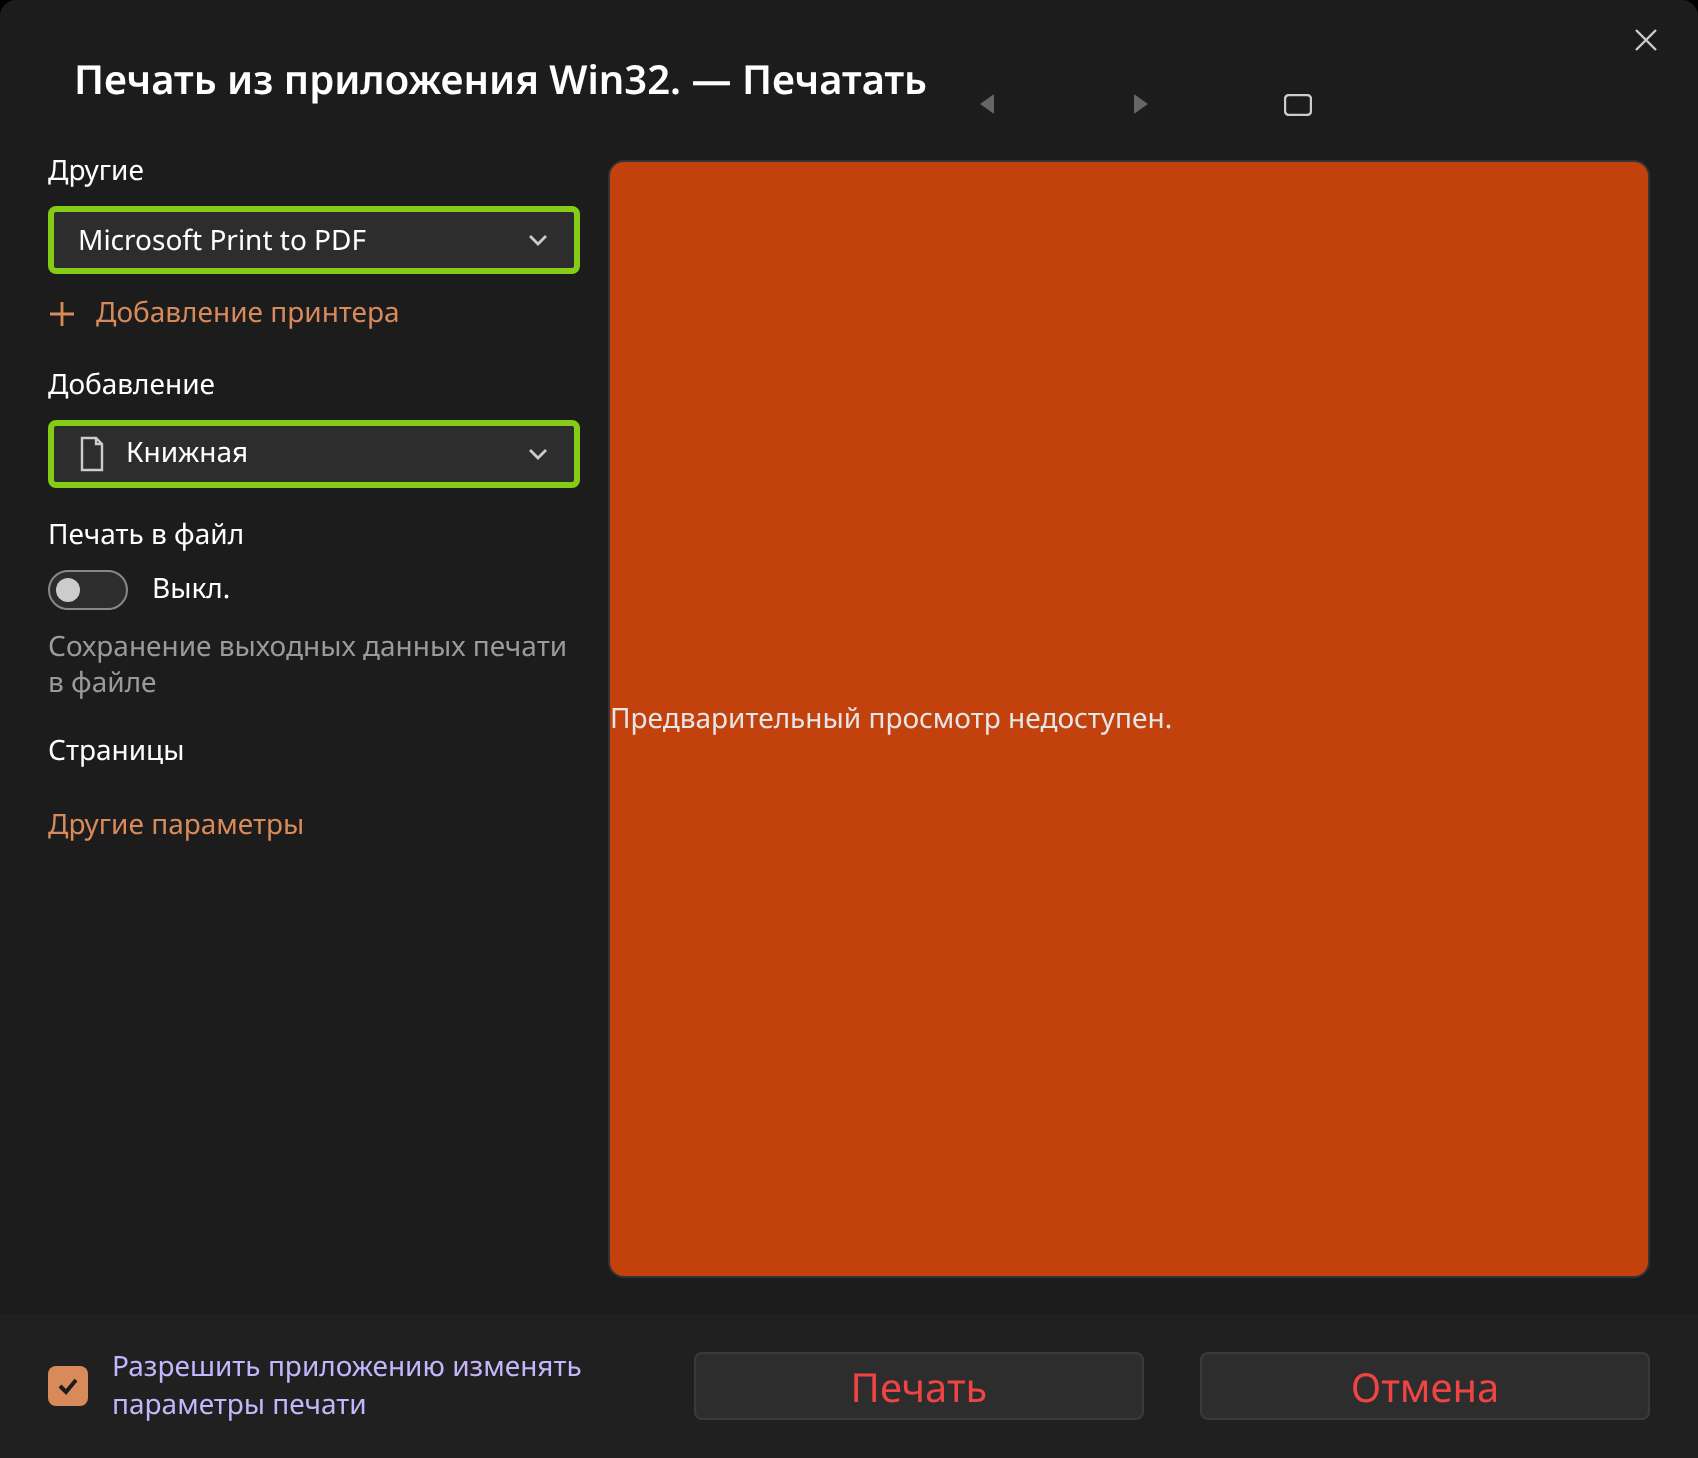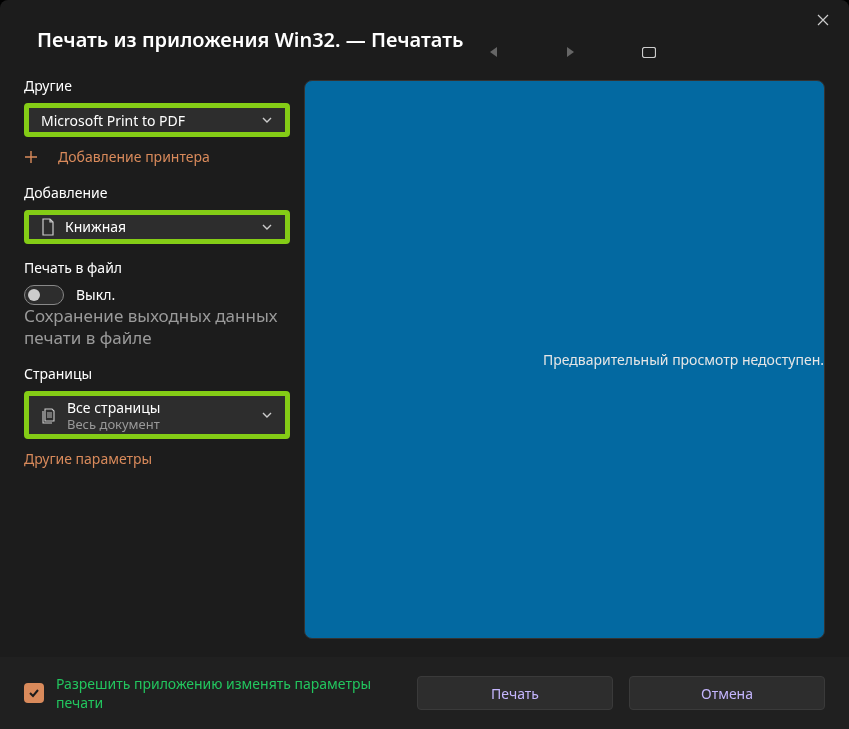--- a/index.html
+++ b/index.html
@@ -59,100 +59,100 @@
     font-size: 14px;
     color: #fff;
     margin-top: 14px;
     margin-bottom: 8px;
   }
   .section-label:first-child { margin-top: 4px; }
 
   .dropdown {
     width: 266px;
     background: #2d2d2d;
-    border: 5px solid #84cc16;
+    border: 3px solid #84cc16;
     border-radius: 4px;
     height: 34px;
     display: flex;
     align-items: center;
     padding: 0 12px;
     cursor: pointer;
     gap: 10px;
   }
   .dropdown.tall { height: 48px; align-items: center; }
   .dropdown .dd-text { flex: 1; font-size: 14px; color: #fff; }
   .dropdown .dd-two { flex: 1; display: flex; flex-direction: column; line-height: 1.25; }
   .dropdown .dd-sub { font-size: 13px; color: #999; }
   .dropdown .chev { color: #ccc; display: flex; }
   .dropdown .lead-icon { color: #ccc; display: flex; }
 
   .link-row {
     display: inline-flex;
     align-items: center;
-    gap: 20px;
+    gap: 10px;
     margin-top: 10px;
     color: #d98a5b;
     font-size: 14px;
     cursor: pointer;
   }
   .link-row.plain { color: #d98a5b; }
   .plus-icon { color: #d98a5b; display: flex; }
 
   .toggle-row { display: flex; align-items: center; gap: 12px; margin-top: 2px; }
   .toggle {
     width: 40px; height: 20px; border-radius: 10px;
     background: #2d2d2d; border: 1px solid #888; position: relative; cursor: pointer;
   }
   .toggle .knob {
     position: absolute; left: 3px; top: 3px;
     width: 12px; height: 12px; border-radius: 50%;
     background: #ccc;
   }
   .toggle-label { font-size: 14px; color: #fff; }
-  .hint { font-size: 17px; color: #9a9a9a; margin-top: 0; max-width: 260px; line-height: 1.35; }
+  .hint { font-size: 14px; color: #9a9a9a; margin-top: 10px; max-width: 260px; line-height: 1.35; }
 
   .preview-pane {
     flex: 1;
     margin: 8px 24px 18px 4px;
     border: 1px solid #333;
     border-radius: 8px;
-    background: #0369a1;
-    display: flex;
-    align-items: center;
-    justify-content: flex-end;
+    background: #c2410c;
+    display: flex;
+    align-items: center;
+    justify-content: flex-start;
   }
   .preview-msg { color: #e6e6e6; font-size: 14px; }
 
   .footer {
     position: absolute;
     bottom: 0; left: 0; right: 0;
     height: 72px;
     background: #202020;
     display: flex;
     align-items: center;
     padding: 0 24px;
     gap: 12px;
   }
   .checkbox {
     width: 20px; height: 20px; border-radius: 4px;
     background: #d98a5b; display: flex; align-items: center; justify-content: center;
     cursor: pointer;
   }
   .checkbox svg { display: block; }
-  .check-label { font-size: 14px; color: #22c55e; flex: 1; }
+  .check-label { font-size: 14px; color: #c4b5fd; flex: 1; }
   .btn {
-    width: 196px; height: 34px;
+    width: 225px; height: 34px;
     background: #2d2d2d;
     border: 1px solid #3a3a3a;
     border-radius: 4px;
-    color: #c4b5fd; font-size: 14px;
+    color: #ef4444; font-size: 20px;
     display: flex; align-items: center; justify-content: center;
     cursor: pointer;
   }
-  .btn + .btn { margin-left: 4px; }
+  .btn + .btn { margin-left: 16px; }
 
   svg { display: block; }
 </style>
 </head>
 <body>
 
 <div class="window">
 
   <div class="titlebar">
     <div class="title">Печать из приложения Win32. — Печатать</div>
@@ -222,38 +222,20 @@
       <div class="section-label">Печать в файл</div>
       <div class="toggle-row">
         <div class="toggle">
           <div class="knob"></div>
         </div>
         <span class="toggle-label">Выкл.</span>
       </div>
       <div class="hint">Сохранение выходных данных печати в файле</div>
 
       <div class="section-label">Страницы</div>
-      <div class="dropdown tall">
-        <span class="lead-icon">
-          <svg width="16" height="18" viewBox="0 0 16 18">
-            <path d="M4 3 H11 L13 5 V15 H4 Z" fill="none" stroke="#ccc" stroke-width="1.1"></path>
-            <path d="M2 5 V17 H11" fill="none" stroke="#ccc" stroke-width="1.1"></path>
-            <path d="M6 7 H11 M6 9 H11 M6 11 H11" stroke="#ccc" stroke-width="0.9"></path>
-          </svg>
-        </span>
-        <span class="dd-two">
-          <span style="font-size:14px;color:#fff;">Все страницы</span>
-          <span class="dd-sub">Весь документ</span>
-        </span>
-        <span class="chev">
-          <svg width="12" height="12" viewBox="0 0 12 12">
-              <path d="M2 4 L6 8 L10 4" stroke="#ccc" stroke-width="1.4" fill="none"></path>
-            </svg>
-        </span>
-      </div>
 
       <div class="link-row plain" style="">
         <span>Другие параметры</span>
       </div>
 
     </div>
 
     <div class="preview-pane">
       <div class="preview-msg">Предварительный просмотр недоступен.</div>
     </div>

